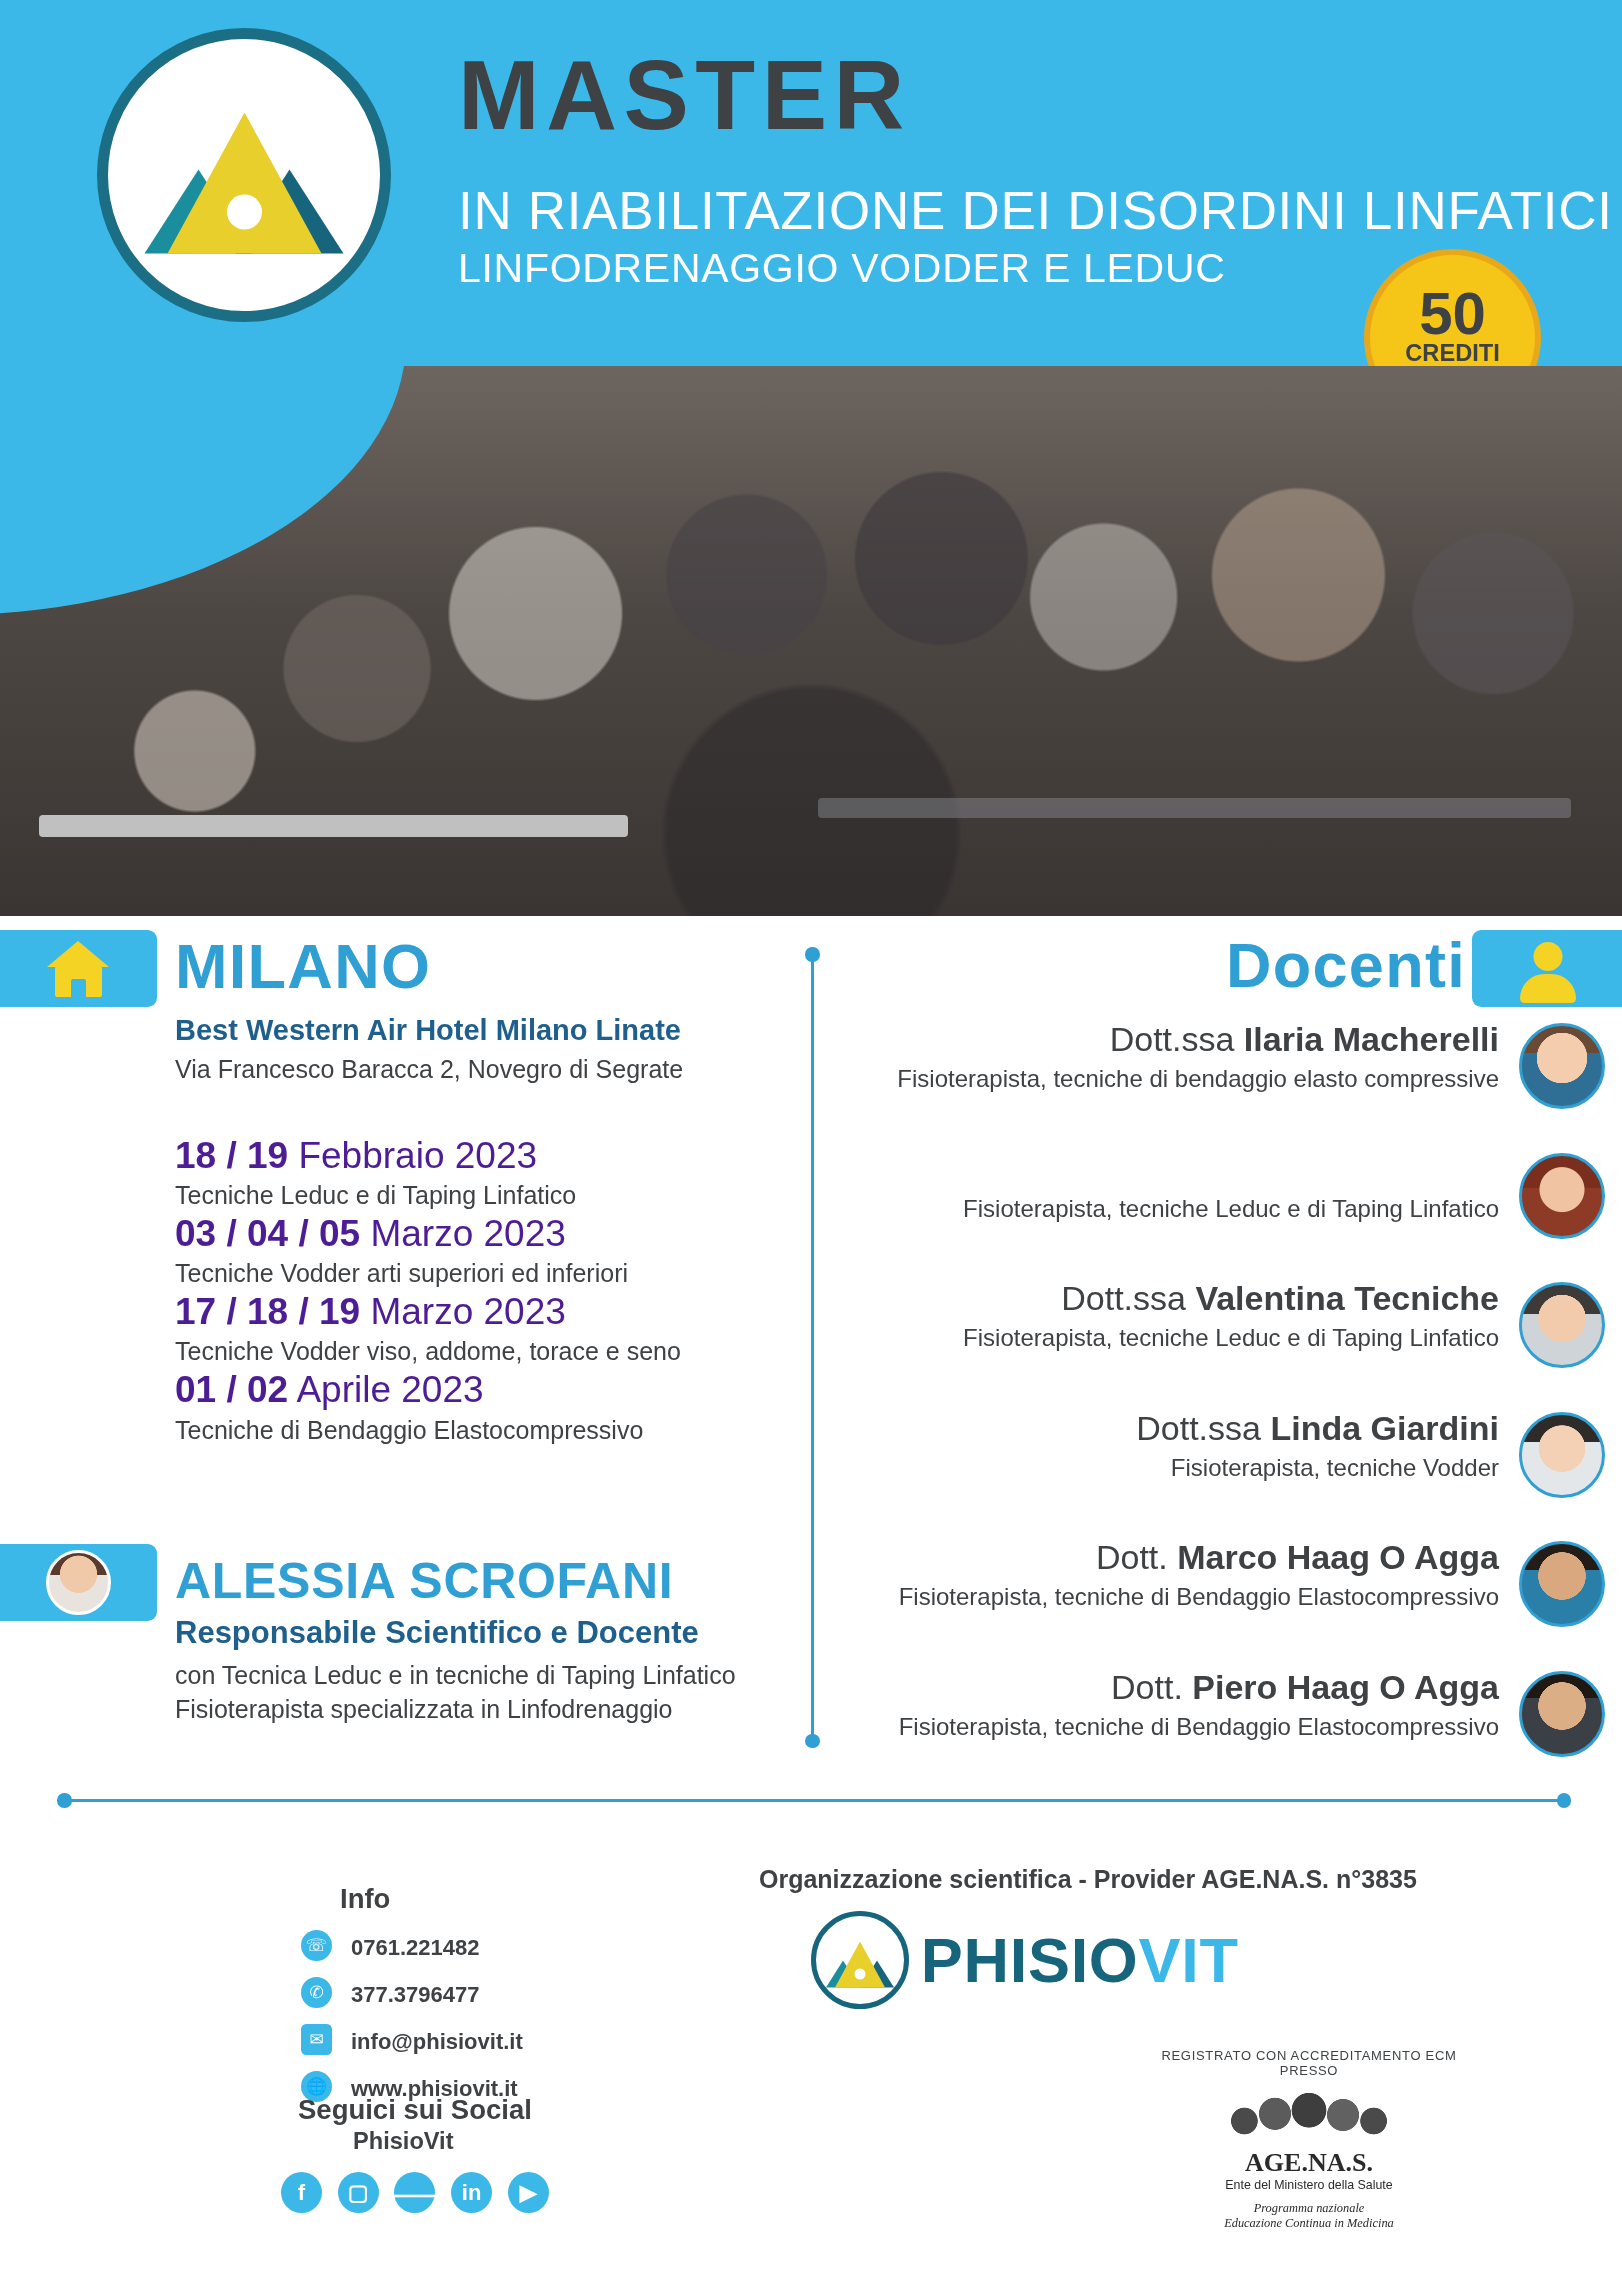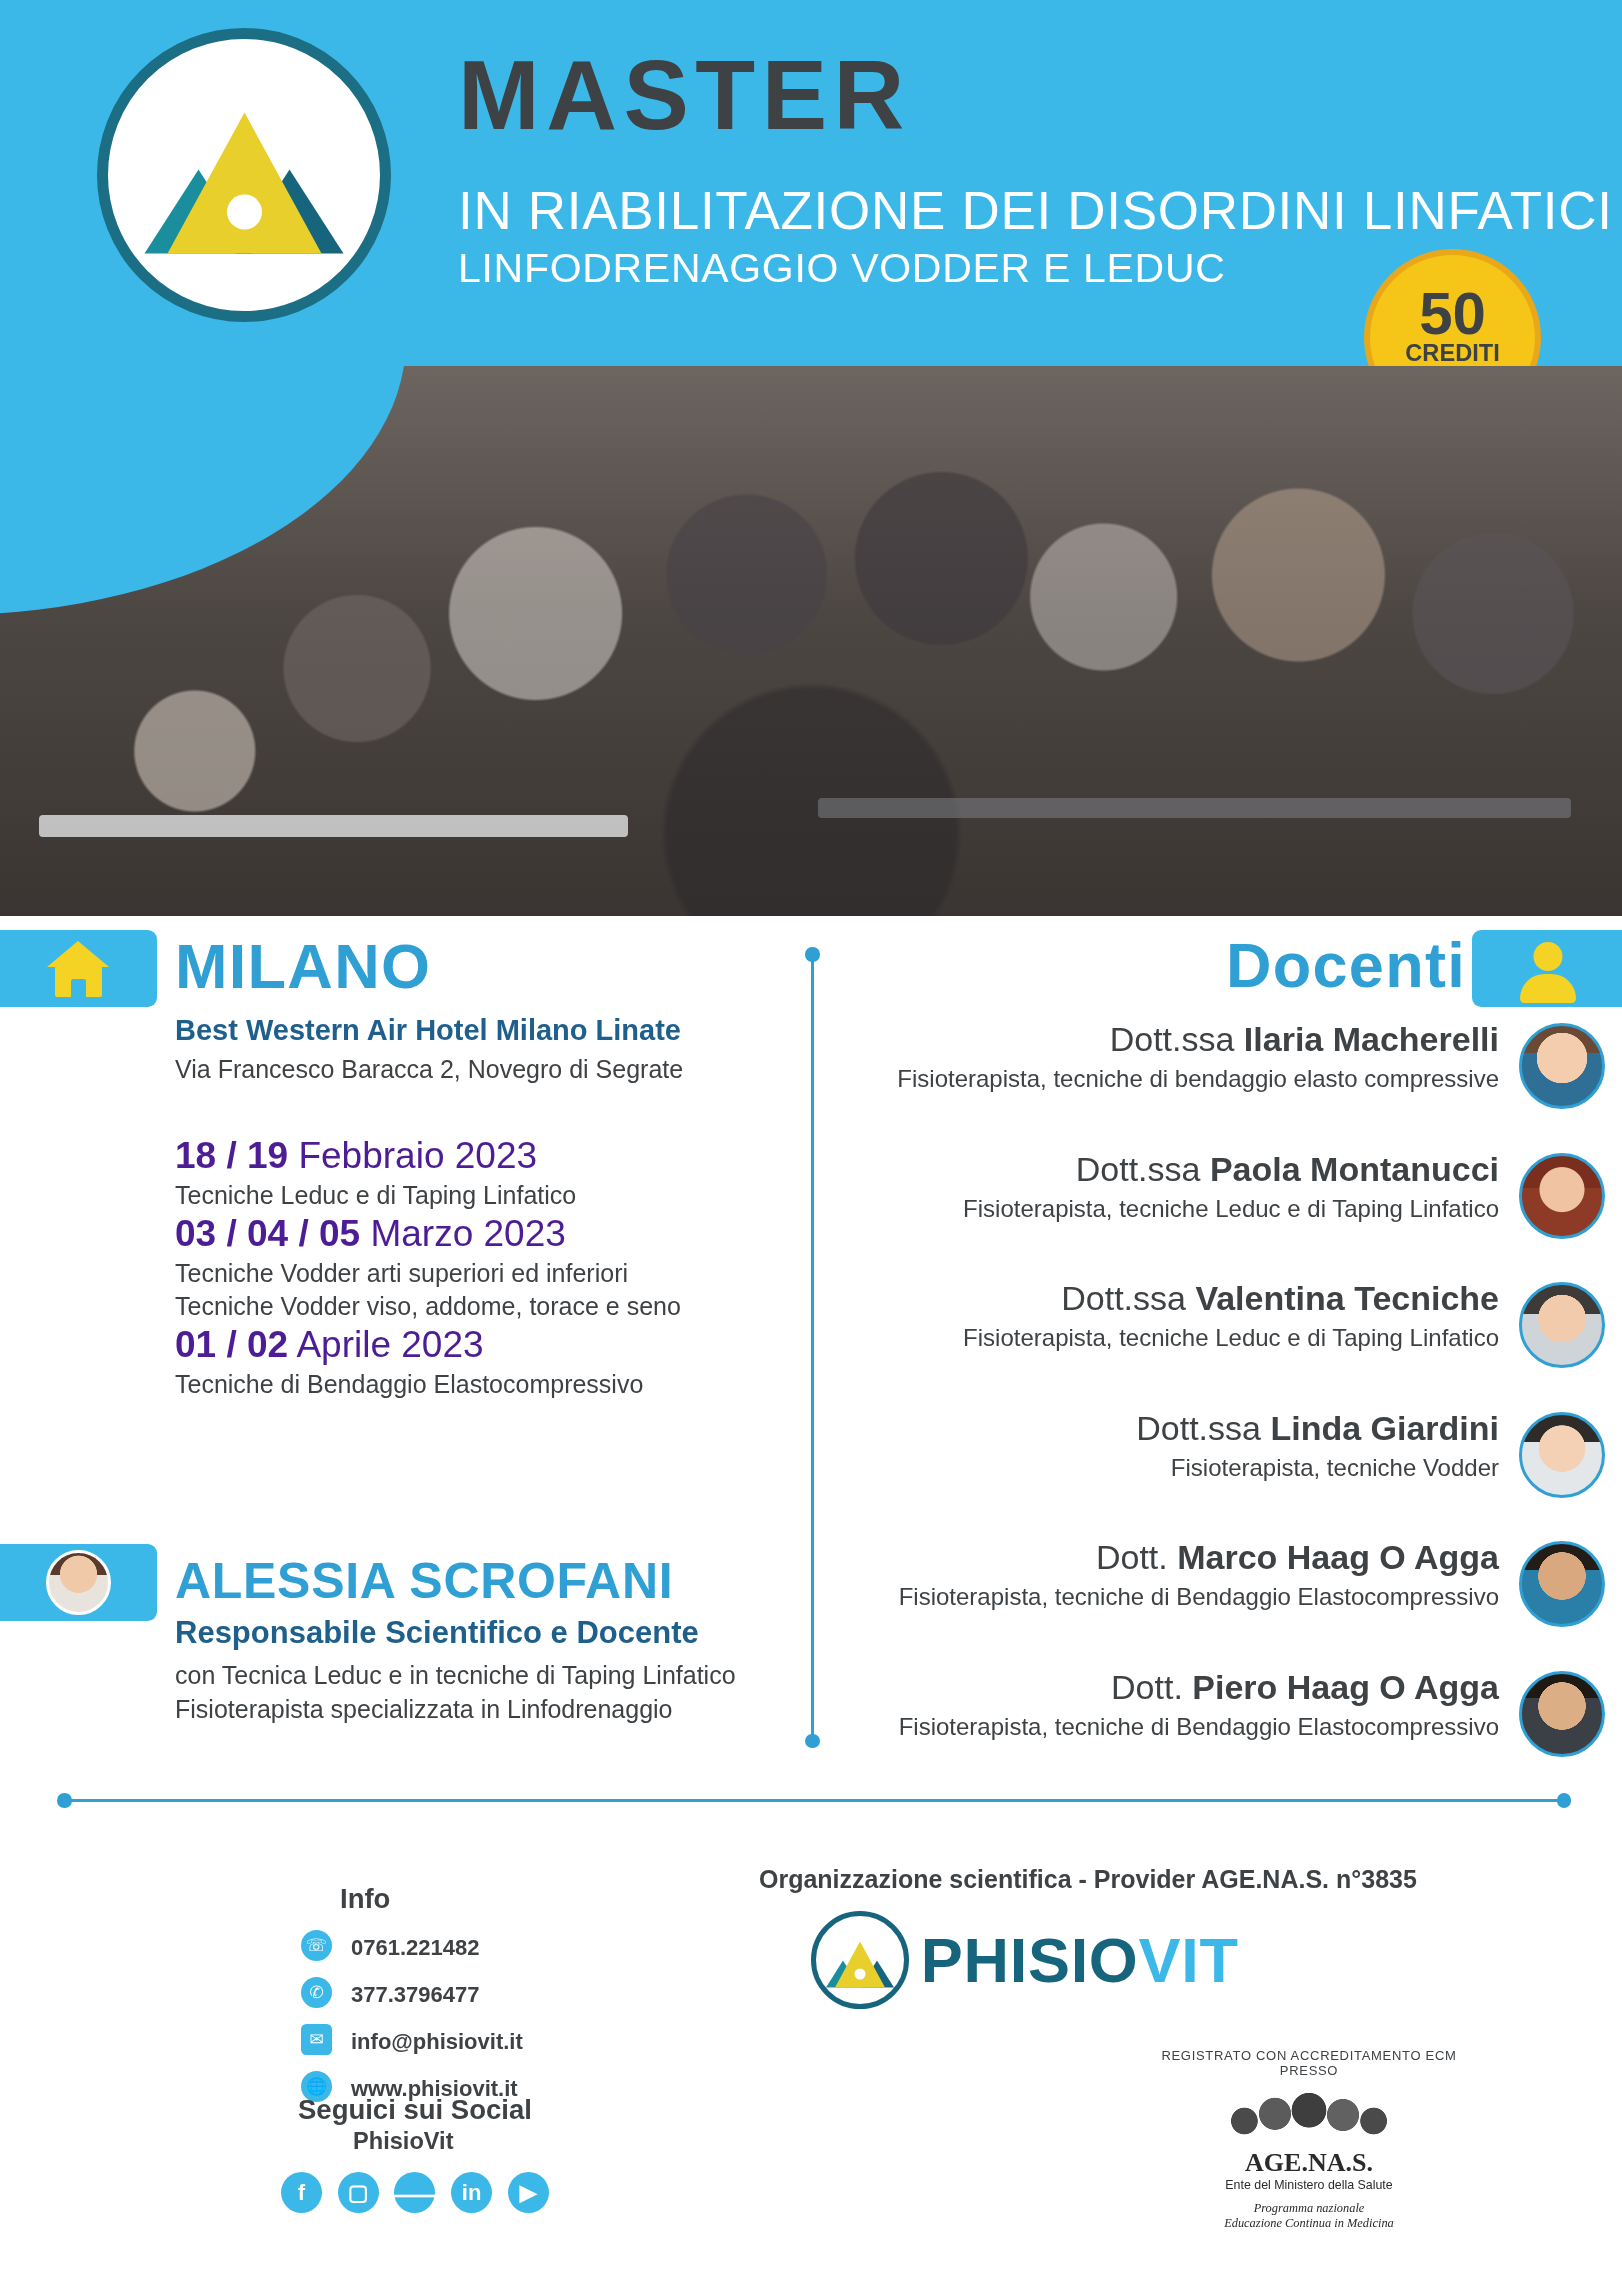--- a/index.html
+++ b/index.html
@@ -596,20 +596,21 @@
     <div class="dates">
       <div>
         <div class="date-line"><span class="dd">18 / 19</span> <span>Febbraio 2023</span></div>
         <div class="date-desc">Tecniche Leduc e di Taping Linfatico</div>
       </div>
       <div>
         <div class="date-line"><span class="dd">03 / 04 / 05</span> <span>Marzo 2023</span></div>
         <div class="date-desc">Tecniche Vodder arti superiori ed inferiori</div>
       </div>
       <div>
+        <div class="date-line"><span class="dd">17 / 18 / 19</span> <span>Marzo 2023</span></div>
         <div class="date-desc">Tecniche Vodder viso, addome, torace e seno</div>
       </div>
       <div>
         <div class="date-line"><span class="dd">01 / 02</span> <span>Aprile 2023</span></div>
         <div class="date-desc">Tecniche di Bendaggio Elastocompressivo</div>
       </div>
     </div>
 
     <div class="resp-tab">
       <div class="resp-avatar"></div>
@@ -629,21 +630,20 @@
       </div>
     </div>
 
     <div class="teacher" style="top:98px;">
       <div class="t-name"><span>Dott.ssa</span> <b>Ilaria  Macherelli</b></div>
       <div class="t-role">Fisioterapista, tecniche di bendaggio elasto compressive</div>
       <div class="t-av" style="background:radial-gradient(circle at 50% 40%,#f3cdae 0 25px,transparent 25.5px),linear-gradient(180deg,#6b4a35 0 34%,#2f6f96 34% 100%);"></div>
     </div>
 
     <div class="teacher" style="top:228px;">
-      <div class="t-name"><span>Dott.ssa</span> <b>Paola Montanucci</b></div>
       <div class="t-role">Fisioterapista, tecniche Leduc e di Taping Linfatico</div>
       <div class="t-av" style="background:radial-gradient(circle at 50% 42%,#f0c4a2 0 22px,transparent 23px),linear-gradient(180deg,#7a2f1e 0 40%,#8d3a26 40% 100%);"></div>
     </div>
 
     <div class="teacher" style="top:357px;">
       <div class="t-name"><span>Dott.ssa</span> <b>Valentina Tecniche</b></div>
       <div class="t-role">Fisioterapista, tecniche Leduc e di Taping Linfatico</div>
       <div class="t-av" style="background:radial-gradient(circle at 50% 42%,#f2cbad 0 23.6px,transparent 24px),linear-gradient(180deg,#3d3a38 0 36%,#cfd4d8 36% 100%);"></div>
     </div>
 

